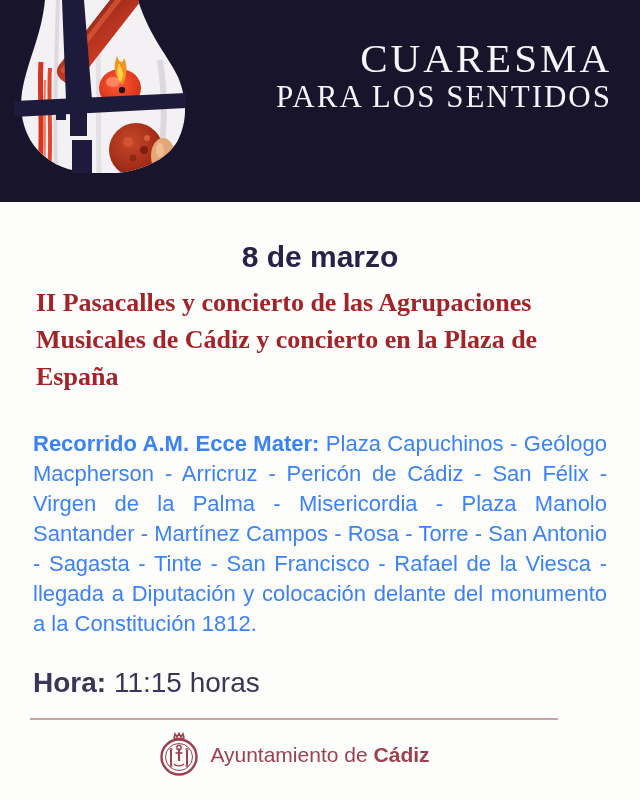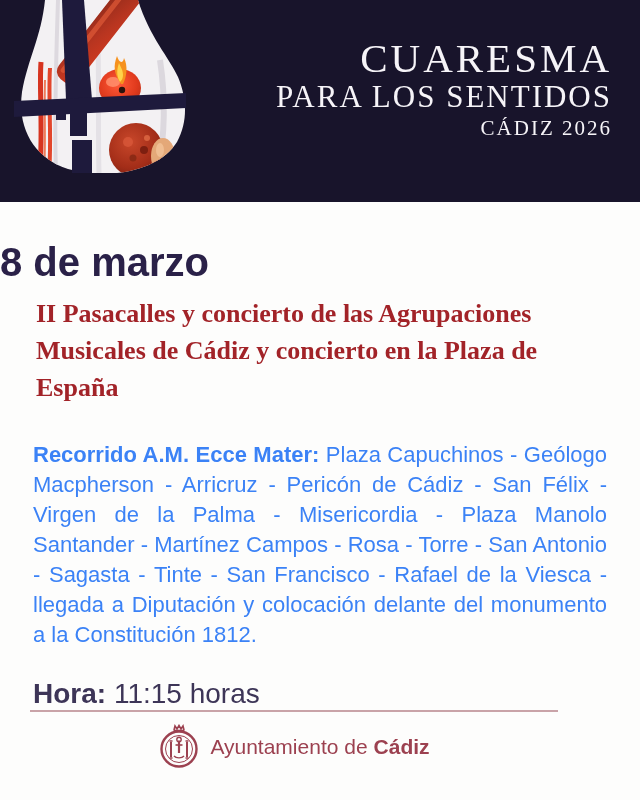--- a/index.html
+++ b/index.html
@@ -49,21 +49,22 @@
   }
   .title-year {
     font-size: 21px;
     line-height: 28px;
     letter-spacing: 2px;
   }
 
   
   .event-date {
     margin-top: 38px;
-    font-size: 40px;
+    text-align: center;
+    font-size: 30px;
     font-weight: bold;
     color: #2a2148;
   }
   .event-title {
     margin: 10px 36px 0 36px;
     text-align: left;
     font-family: "Liberation Serif", serif;
     font-weight: bold;
     font-size: 26px;
     line-height: 37px;
@@ -85,21 +86,21 @@
     color: #3d3557;
   }
   .time-label {
     font-weight: bold;
   }
 
   
   .footer {
     position: absolute;
     left: 0;
-    bottom: 16px;
+    bottom: 8px;
     width: 588px;
   }
   .footer-divider {
     height: 2px;
     margin: 0 30px 12px 30px;
     background: #c9a3a8;
     border: none;
   }
   .footer-brand {
     display: flex;
@@ -188,21 +189,20 @@
       <polygon points="14,101 186,93 186,108 14,117"></polygon>
       <rect x="70" y="110" width="17" height="26"></rect>
       <rect x="56" y="112" width="10" height="8"></rect>
       <rect x="72" y="140" width="20" height="33"></rect>
     </g>
   </svg>
 
   <div class="header-titles">
     <div class="title-main">CUARESMA</div>
     <div class="title-sub">PARA LOS SENTIDOS</div>
-    <div class="title-year">CÁDIZ 2026</div>
   </div>
 </div>
 
 <div class="event-date">8 de marzo</div>
 
 <div class="event-title">II Pasacalles y concierto de las Agrupaciones Musicales de Cádiz y concierto en la Plaza de España</div>
 
 <p class="route-paragraph">
   <span class="route-label">Recorrido A.M. Ecce Mater:</span>
   <span>Plaza Capuchinos - Geólogo Macpherson - Arricruz - Pericón de Cádiz - San Félix - Virgen de la Palma - Misericordia - Plaza Manolo Santander - Martínez Campos - Rosa - Torre - San Antonio - Sagasta - Tinte - San Francisco - Rafael de la Viesca - llegada a Diputación y colocación delante del monumento a la Constitución 1812.</span>

